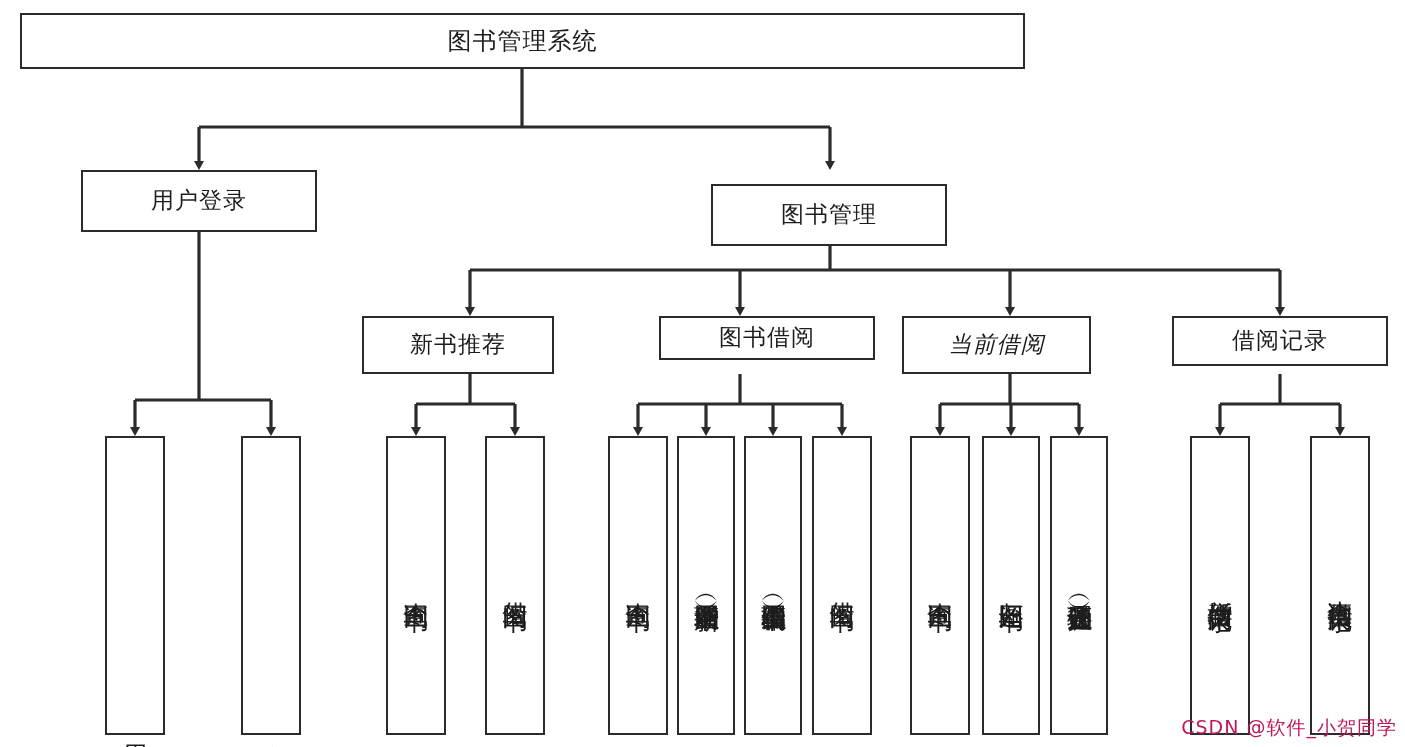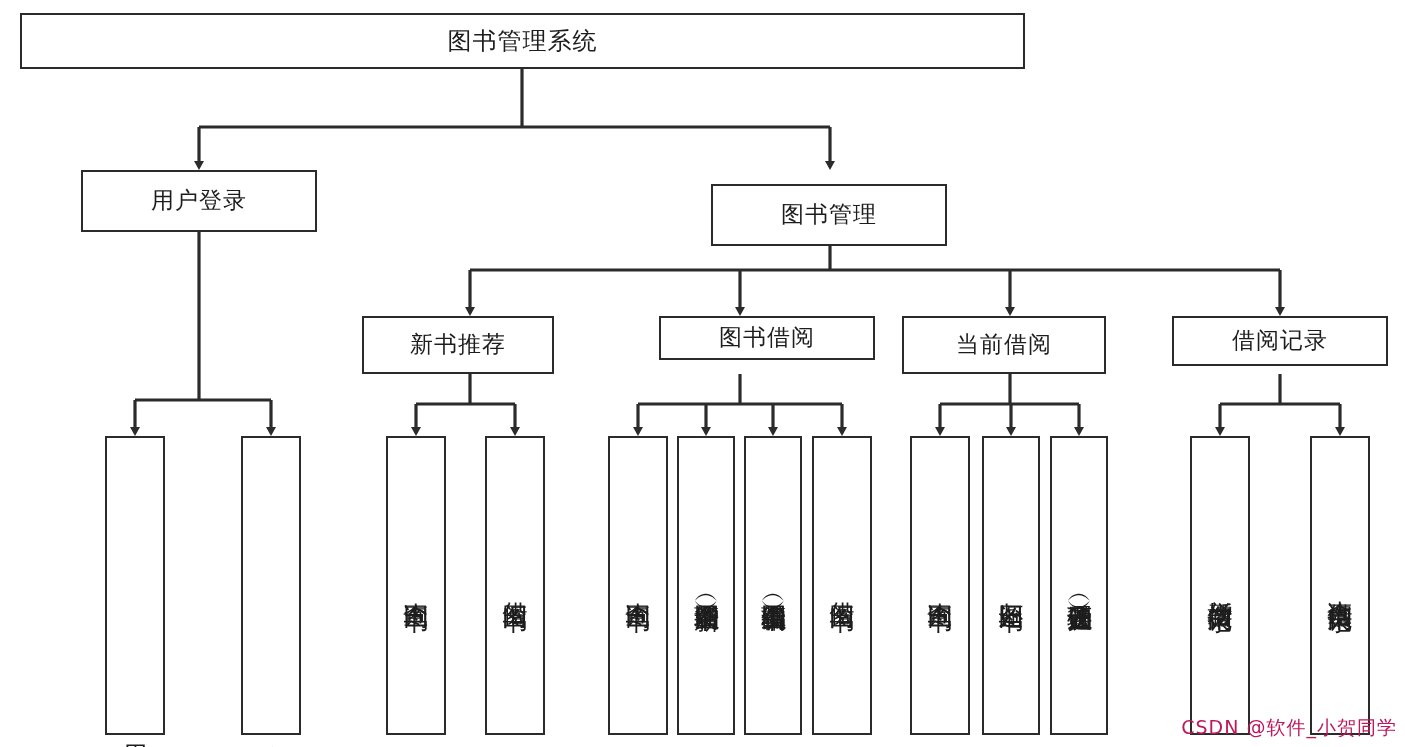--- a/index.html
+++ b/index.html
@@ -132,21 +132,21 @@
     </g>
   </svg>
 
   <div class="node horiz root" id="n-root" style="left: 20px; top: 13px; width: 1005px; height: 56px;">图书管理系统</div>
 
   <div class="node horiz" id="n-l2-0" style="left: 81px; top: 170px; width: 236px; height: 62px;">用户登录</div>
   <div class="node horiz" id="n-l2-1" style="left: 711px; top: 184px; width: 236px; height: 62px;">图书管理</div>
 
   <div class="node horiz" id="n-l3-0" style="left: 362px; top: 316px; width: 192px; height: 58px;">新书推荐</div>
   <div class="node horiz" id="n-l3-1" style="left: 632px; top: 316px; width: 216px; height: 44px; margin-left: 27px;">图书借阅</div>
-  <div class="node horiz" id="n-l3-2" style="left: 902px; top: 316px; width: 204px; height: 58px;">当前借阅</div>
+  <div class="node horiz" id="n-l3-2" style="left: 902px; top: 316px; width: 189px; height: 58px; font-style: italic;">当前借阅</div>
   <div class="node horiz" id="n-l3-3" style="left: 1172px; top: 316px; width: 216px; height: 50px;">借阅记录</div>
 
   <div class="node vert bottom" id="n-lf-0" style="left: 105px; top: 436px; width: 60px; height: 299px;">
     <span class="vtext">用户登录</span>
   </div>
   <div class="node vert bottom" id="n-lf-1" style="left: 241px; top: 436px; width: 60px; height: 299px;">
     <span class="vtext">注销登录</span>
   </div>
   <div class="node vert" id="n-lf-2" style="left: 386px; top: 436px; width: 60px; height: 299px;">
     <span class="vtext">查询图书</span>

